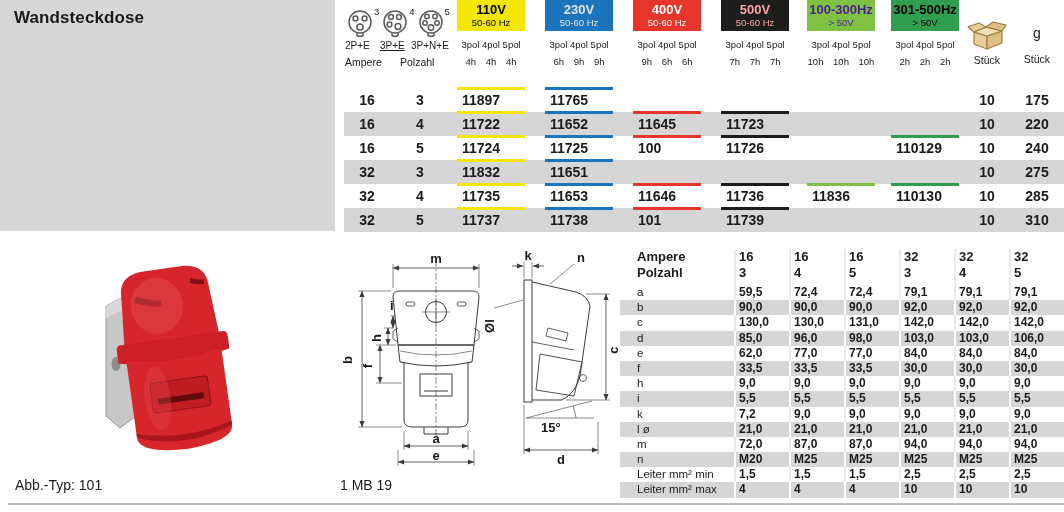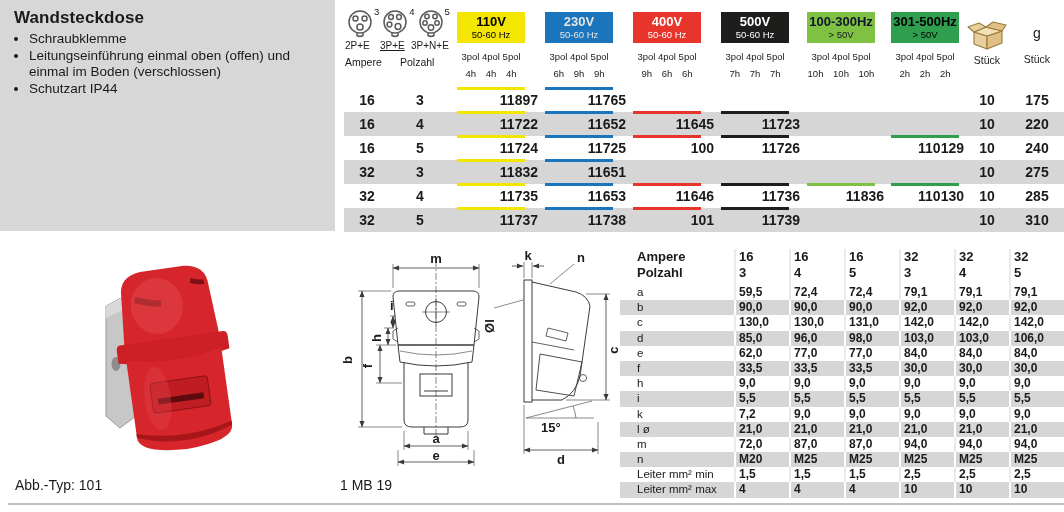--- a/index.html
+++ b/index.html
@@ -21,38 +21,38 @@
   .icons-cell { grid-column:1 / 3; padding-top:8px; box-sizing:border-box; }
   .icons-row { display:flex; align-items:flex-start; padding-left:3px; }
   .conn { display:inline-flex; align-items:flex-start; margin-right:2px; }
   .sup { font-size:9.5px; margin:-2px 1px 0 0; }
   .pin-labels { display:flex; font-size:10px; margin-top:1px; white-space:nowrap;align-items:center; }
   .pin-labels span:nth-child(1) { width:35px; padding-left:1px; }
   .pin-labels span:nth-child(2) { width:31px;text-decoration:underline; }
   .ap-row { display:flex; font-size:10.5px; margin-top:5px; }
   .ap-row span:nth-child(1) { width:55px; padding-left:1px; }
 
-  .vhead { padding-top:12px; box-sizing:border-box; }
+  .vhead { box-sizing:border-box; }
   .vbox { width:68px; height:31px; margin-left:7px; display:flex; flex-direction:column;
           justify-content:center; align-items:center; }
   .v1 { font-size:13px; font-weight:600; line-height:14px; white-space:nowrap; }
   .v2 { font-size:9.5px; line-height:11px; white-space:nowrap; }
   .pol { width:68px; margin-left:7px; text-align:center; font-size:9.5px; margin-top:8px; white-space:nowrap; }
   .hrs { width:68px; margin-left:7px; text-align:center; font-size:9.5px; word-spacing:7px; margin-top:6px; white-space:nowrap; }
 
   .stk-head { text-align:center; padding-top:21px; box-sizing:border-box; }
   .stk-head svg { display:block; margin:0 auto; }
   .stk-label { font-size:10.5px; margin-top:4px; }
   .g-head { text-align:center; padding-top:25px; box-sizing:border-box; }
   .g-unit { font-size:14px; }
   .g-label { font-size:10.5px; margin-top:12px; }
 
   .ot-row { height:24px; }
   .ot-row.gray { background:#d6d6d6; }
-  .c { font-size:14px; font-weight:600; line-height:24px;text-align:right; }
+  .c { font-size:14px; font-weight:600; line-height:24px; }
   .c-amp, .c-pol { text-align:center; }
   .c-val { position:relative; padding-left:12px; box-sizing:border-box; }
   .c-val .mark { position:absolute; left:7px; top:-1px; width:68px; height:3px; }
   .c-stk, .c-g { text-align:center; }
 
   
   .photo { position:absolute; left:14px; top:246px; }
   .abb-caption { position:absolute; left:15px; top:477px; font-size:14px; }
   .tech { position:absolute; left:336px; top:250px; }
   .mb-caption { position:absolute; left:340px; top:477px; font-size:14px; }
@@ -75,25 +75,20 @@
 
   svg text { font-family:"Liberation Sans", sans-serif; }
 </style>
 </head>
 <body>
 
 <div class="page">
 
   <div class="left-panel">
     <h1 class="title">Wandsteckdose</h1>
-    <ul class="features">
-      <li>Schraubklemme</li>
-      <li>Leitungseinführung einmal oben (offen) und einmal im Boden (verschlossen)</li>
-      <li>Schutzart IP44</li>
-    </ul>
   </div>
 
   <div class="order-table">
     <div class="ot-grid ot-header" id="ot-header">
       <div class="icons-cell">
         <div class="icons-row">
           <span class="conn">
             <svg width="27" height="31" viewBox="0 0 27 31">
               <g fill="none" stroke="#5a5a5a" stroke-width="1.5">
                 <circle cx="13" cy="14" r="11"></circle>
@@ -162,29 +157,29 @@
         </div>
         <div class="vhead">
           <div class="vbox" style="background:#e8352b;color:#ffffff">
             <div class="v1">400V</div>
             <div class="v2">50-60 Hz</div>
           </div>
           <div class="pol">3pol 4pol 5pol</div>
           <div class="hrs">9h 6h 6h</div>
         </div>
         <div class="vhead">
-          <div class="vbox" style="background:#1d1d1b;color:#ffffff">
+          <div class="vbox" style="background:#1d1d1b;color:#fca5a5">
             <div class="v1">500V</div>
             <div class="v2">50-60 Hz</div>
           </div>
           <div class="pol">3pol 4pol 5pol</div>
           <div class="hrs">7h 7h 7h</div>
         </div>
         <div class="vhead">
-          <div class="vbox" style="background:#7fc143;color:#0f172a">
+          <div class="vbox" style="background:#7fc143;color:#4c1d95">
             <div class="v1">100-300Hz</div>
             <div class="v2">&gt; 50V</div>
           </div>
           <div class="pol">3pol 4pol 5pol</div>
           <div class="hrs">10h 10h 10h</div>
         </div>
         <div class="vhead">
           <div class="vbox" style="background:#2f9e4e;color:#000000">
             <div class="v1">301-500Hz</div>
             <div class="v2">&gt; 50V</div>

